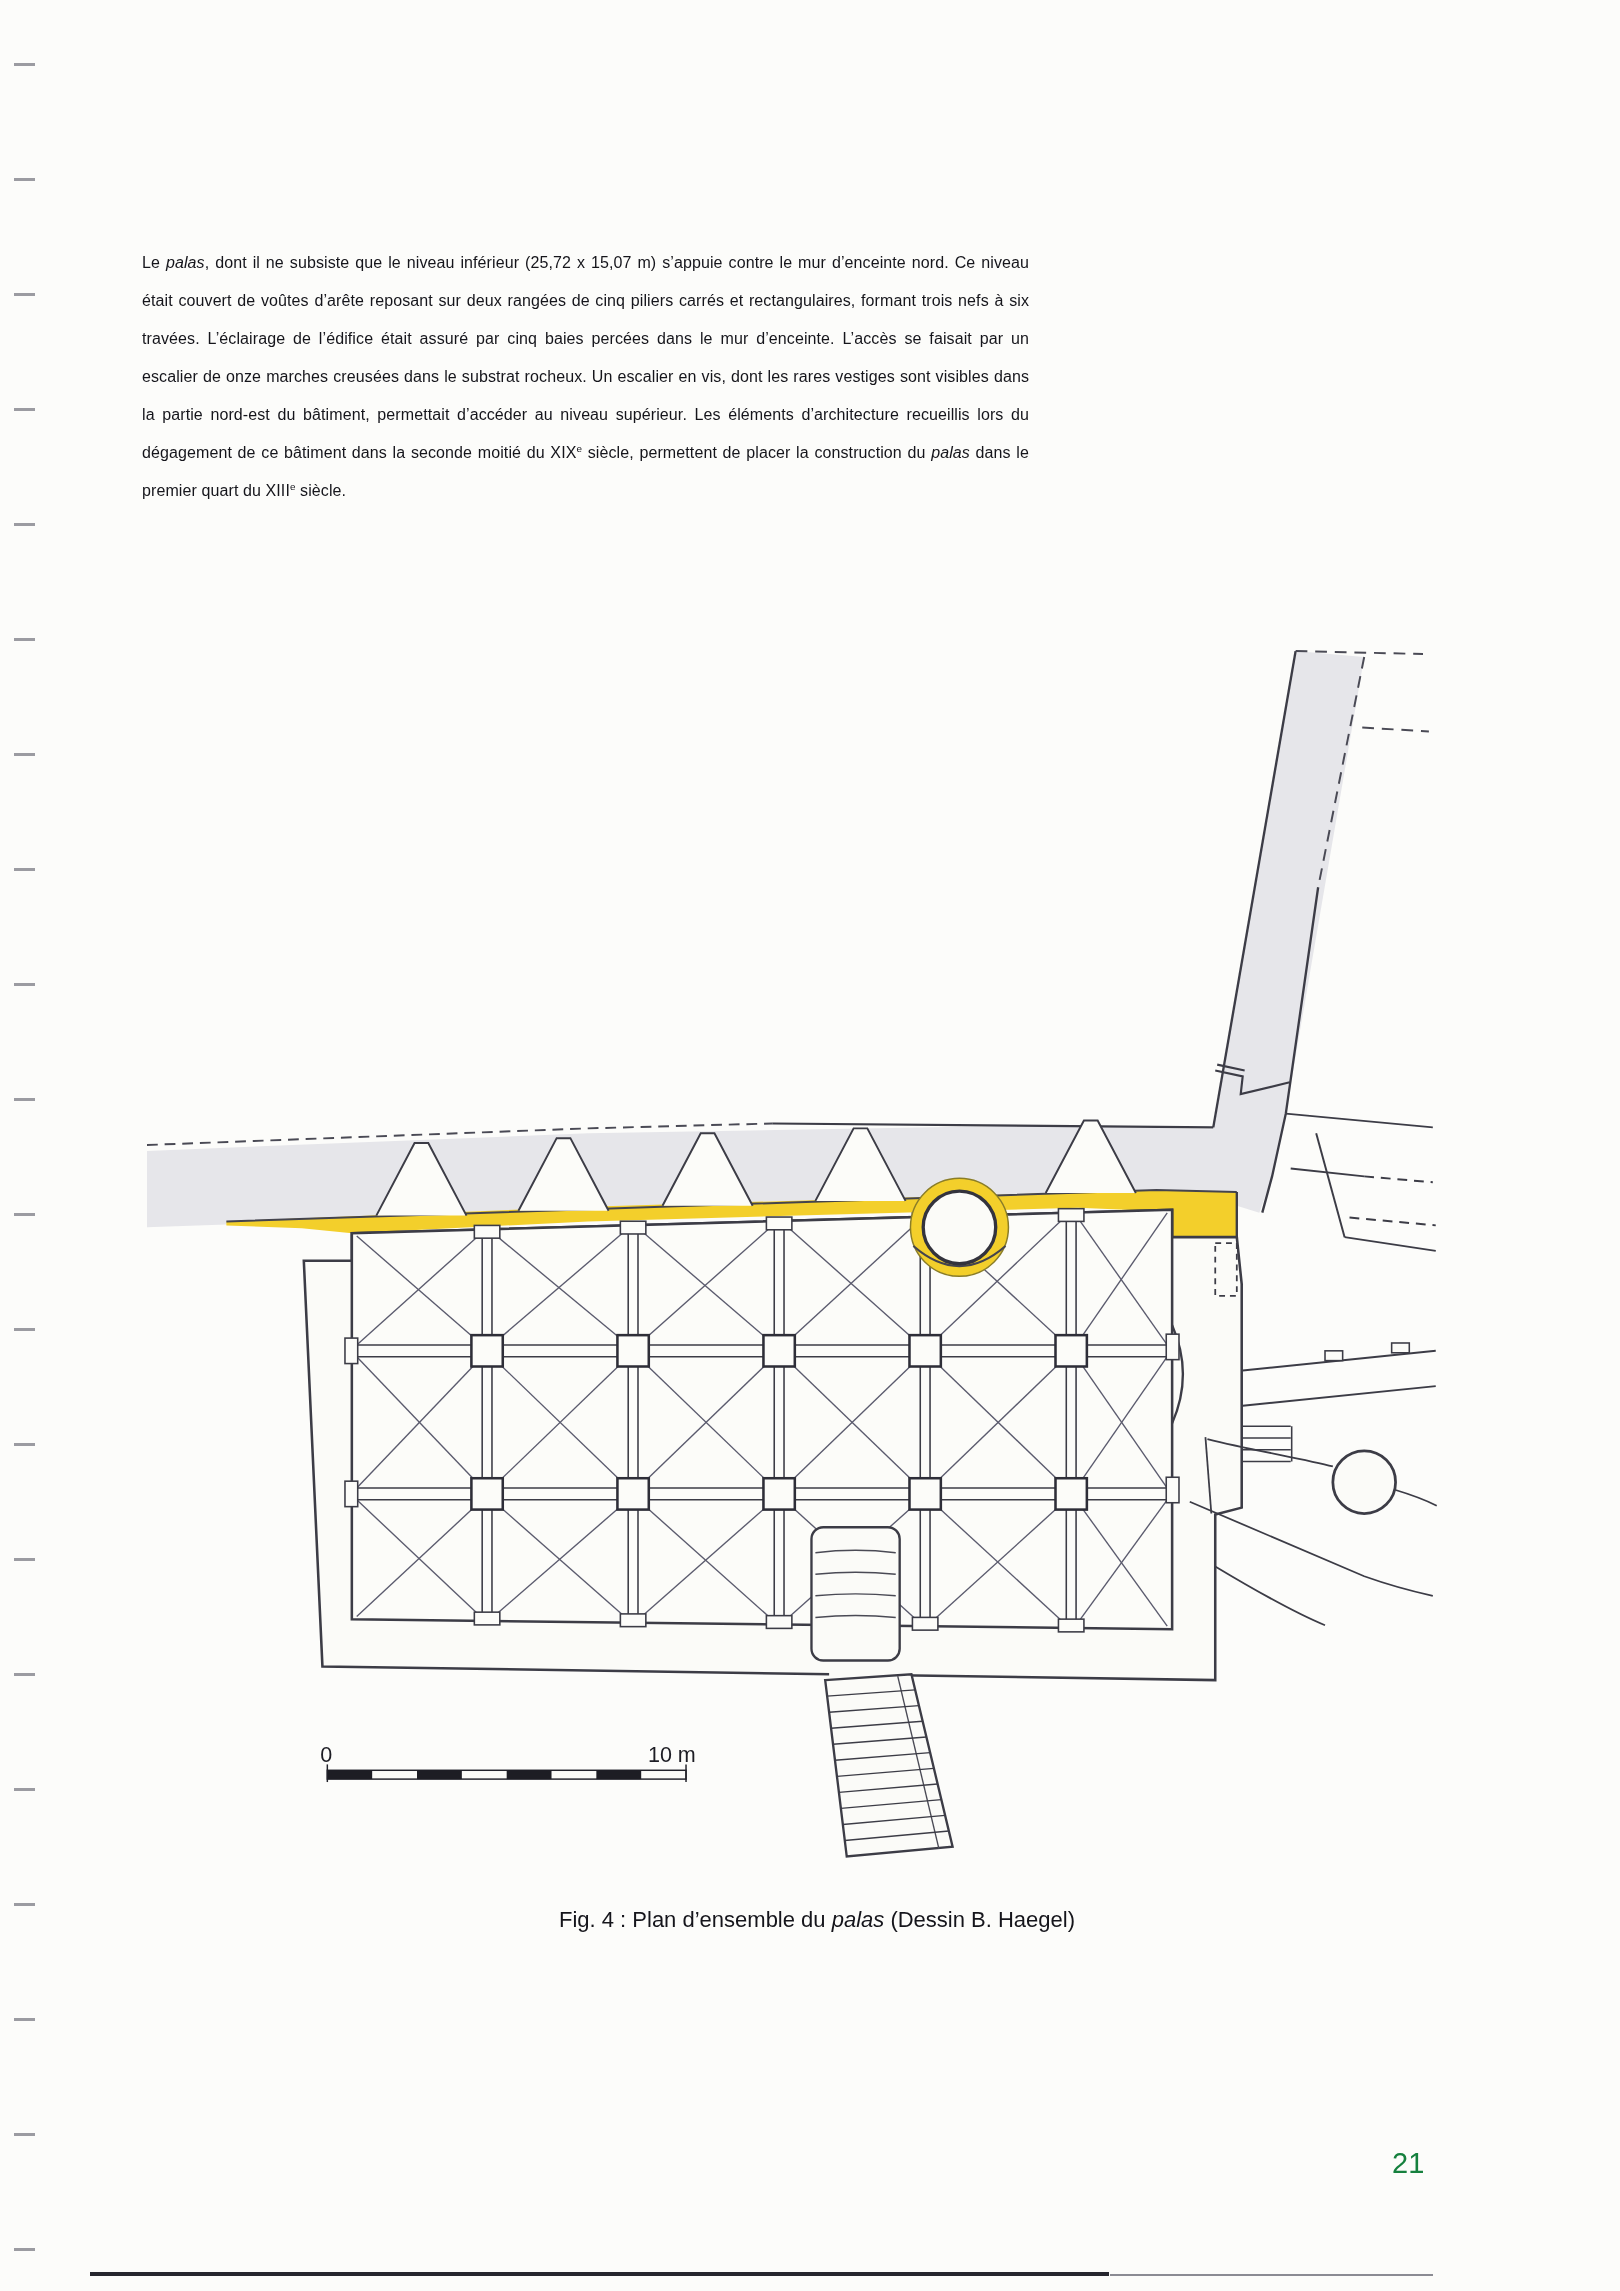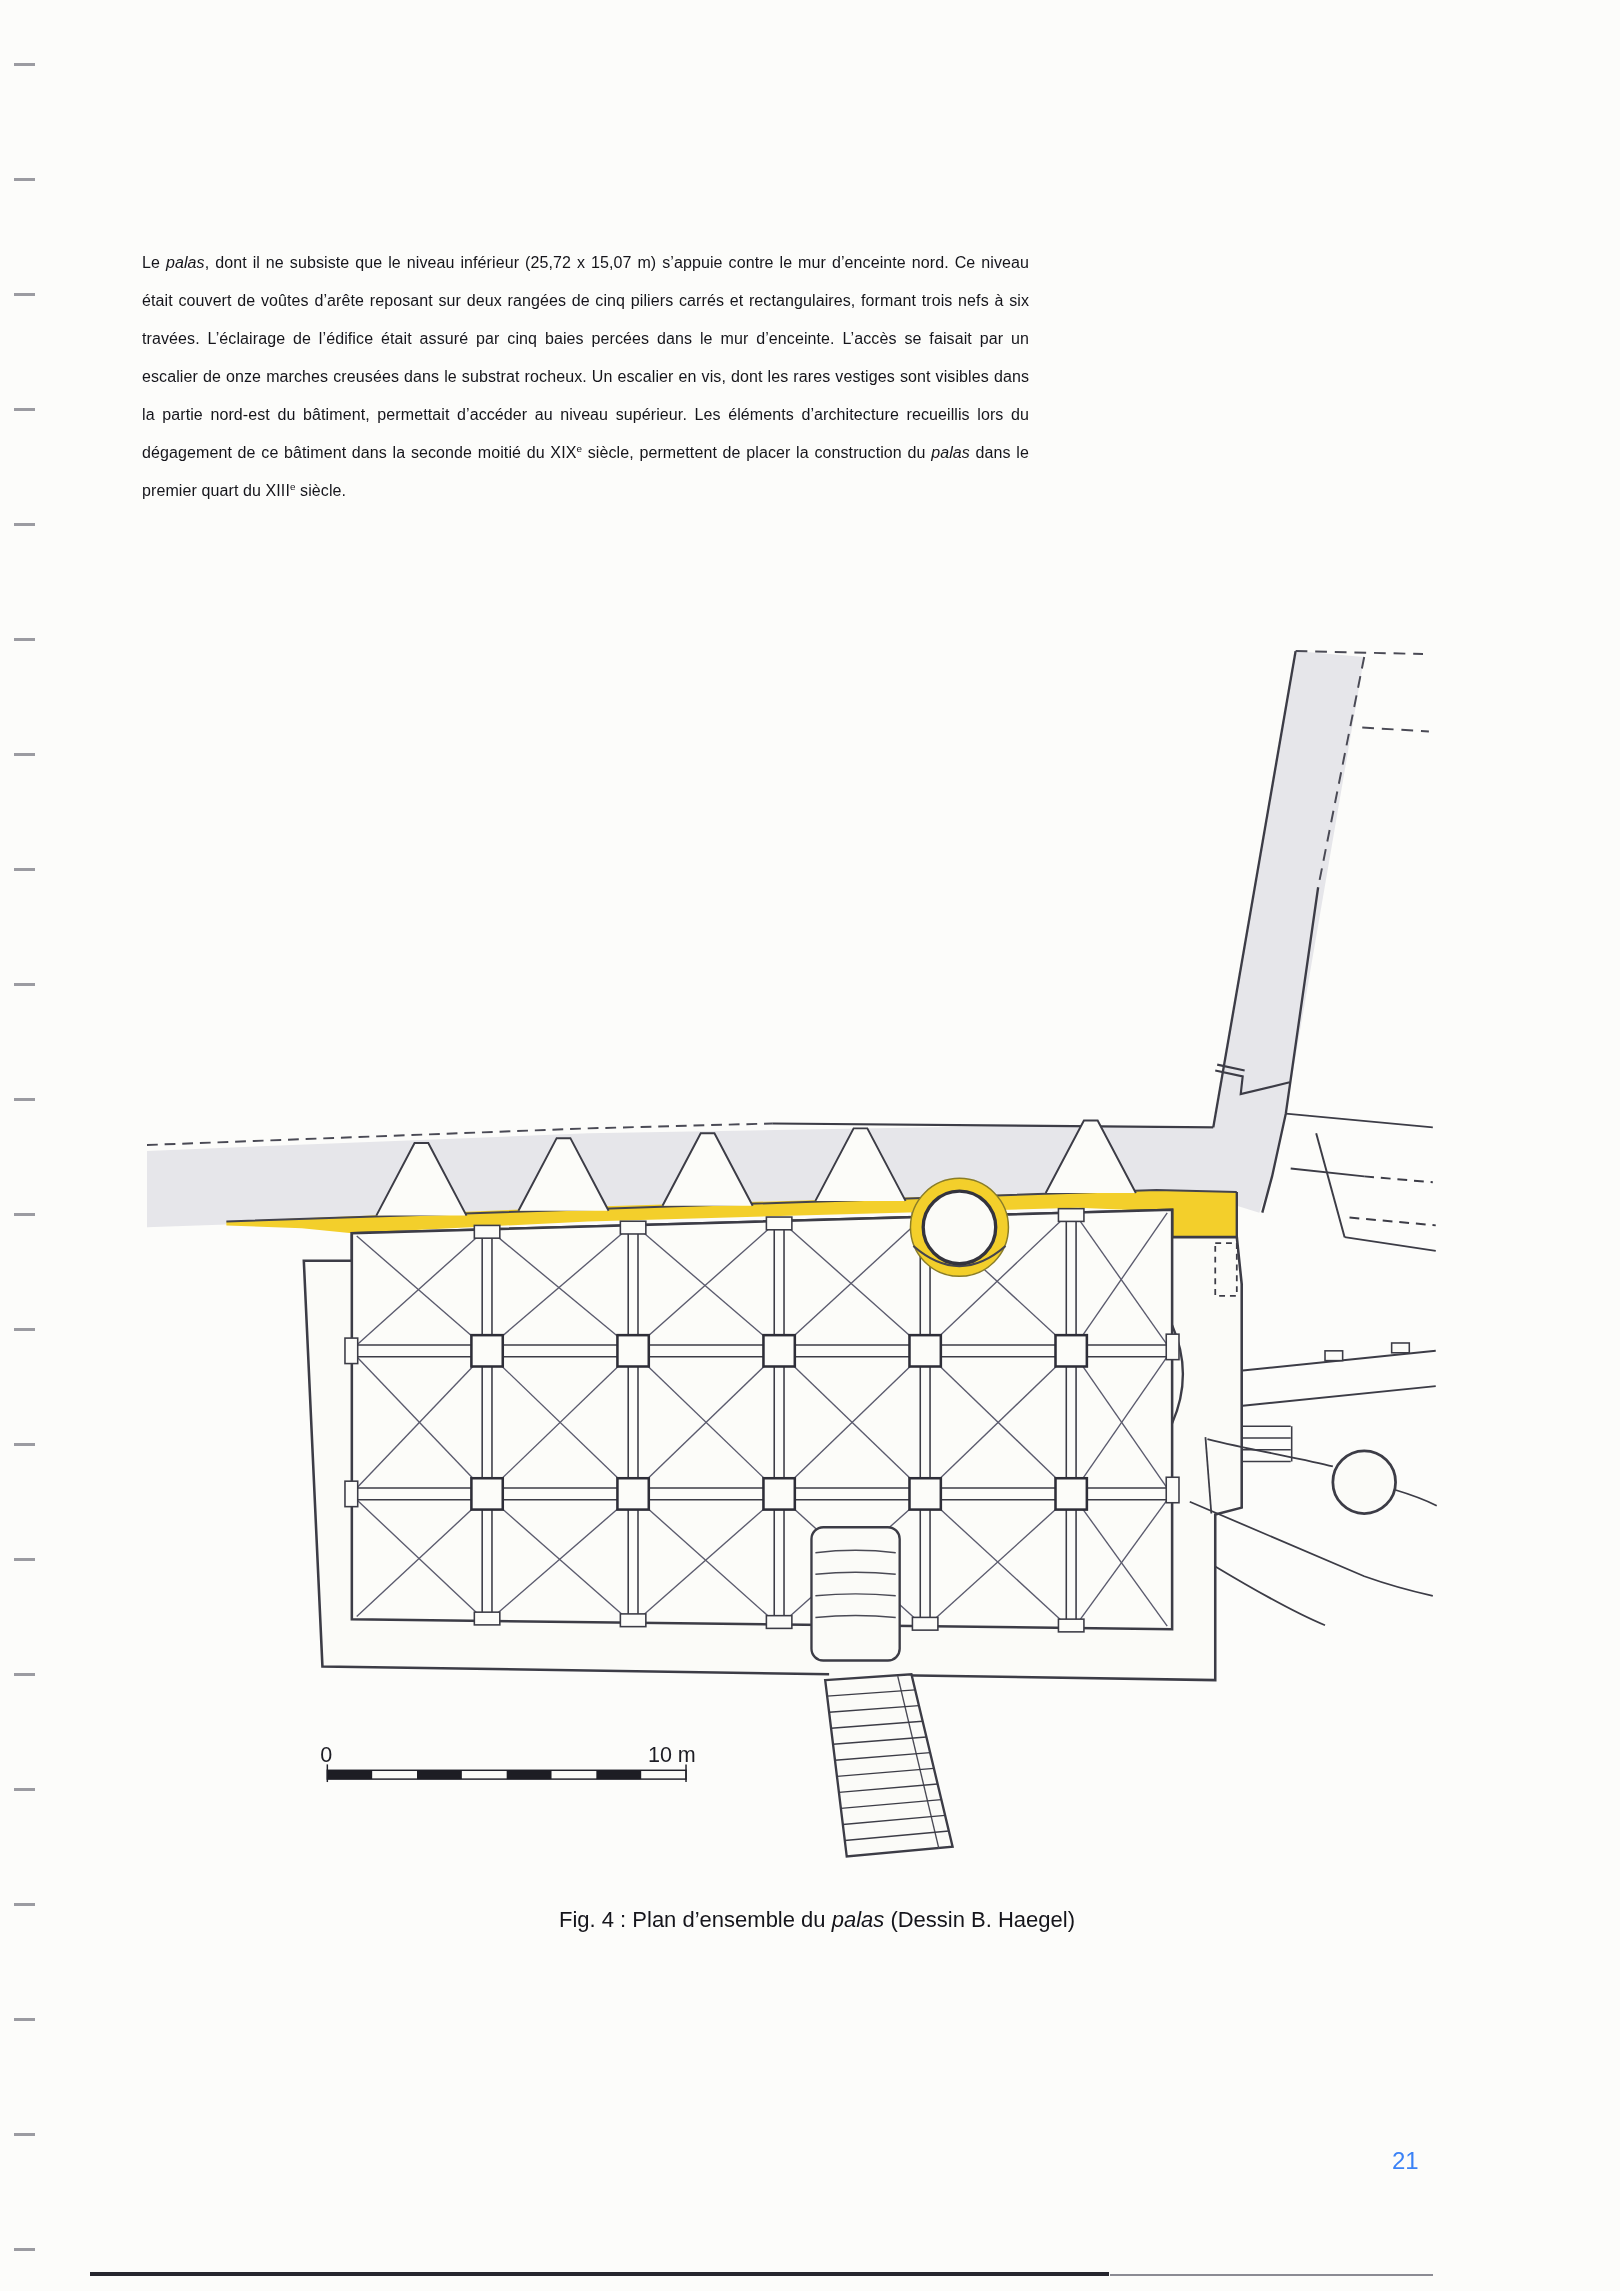--- a/index.html
+++ b/index.html
@@ -15,21 +15,21 @@
     position:absolute;left:142px;top:208px;width:887px;
     font-size:16px;line-height:38px;letter-spacing:0.1px;
     text-align:justify;color:#15151b;margin-top:36px;
   }
   #caption{
     position:absolute;left:0;top:1907px;width:1562px;
     text-align:center;font-size:22px;color:#15151b;margin-left:36px;
   }
   #page-number{
     position:absolute;left:1392px;top:2147px;width:59px;
-    font-size:24px;color:#3b82f6;
+    font-size:29px;color:#15803d;
   }
   #binding-marks{
     position:absolute;left:13.7px;top:63px;width:21.6px;height:2200px;
     background:repeating-linear-gradient(to bottom,#9b9ba1 0 2.9px,transparent 2.9px 115px);
   }
   #scan-edge-dark{position:absolute;left:90px;top:2272px;width:1019px;height:3.9px;background:#26262e;}
   #scan-edge-light{position:absolute;left:1110px;top:2274px;width:323px;height:2px;background:#8b8b93;}
   #plan-svg{position:absolute;left:0;top:0;width:1620px;height:2292px;}
   svg text{font-family:"Liberation Sans",sans-serif;fill:#1d1d24;}
 </style>

